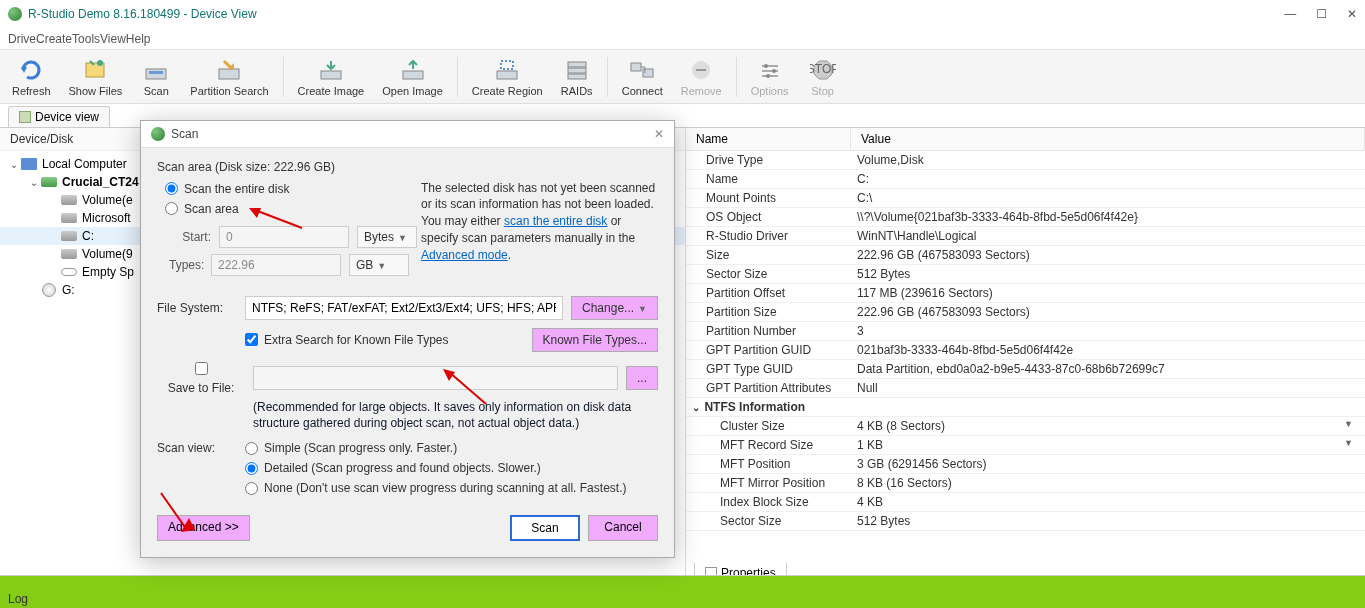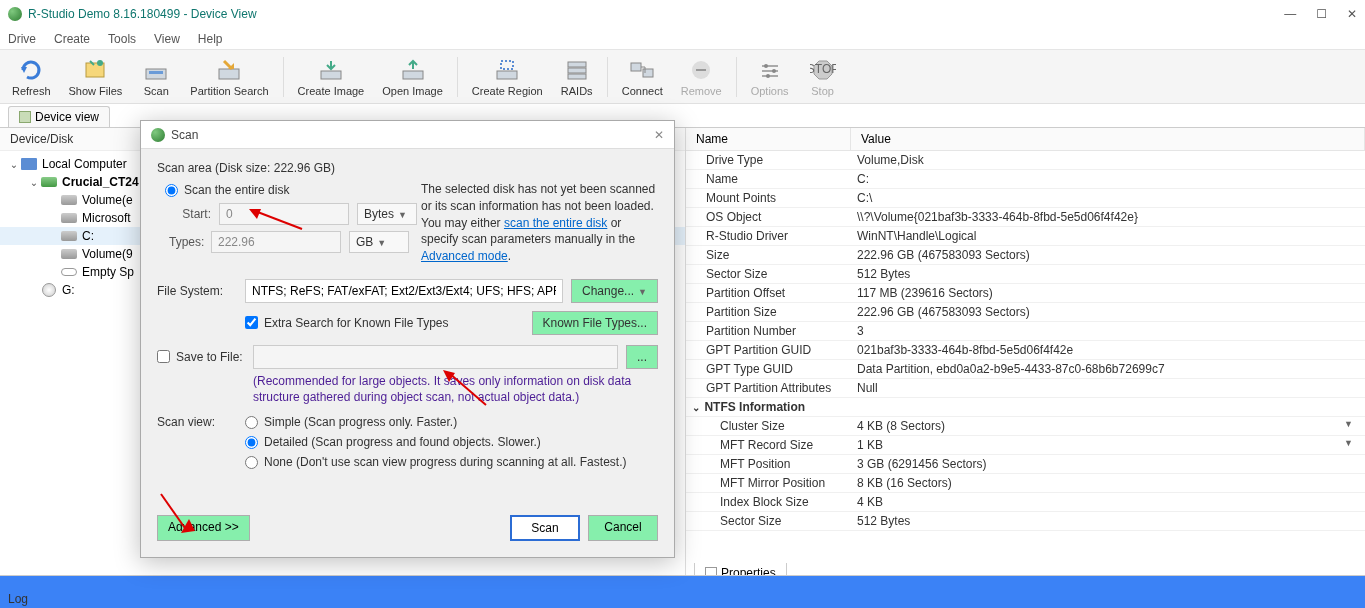--- a/index.html
+++ b/index.html
@@ -2,21 +2,21 @@
 <html><head>
 <meta charset="utf-8">
 <style>
 * { margin: 0; padding: 0; box-sizing: border-box; font-family: 'Segoe UI', Tahoma, sans-serif; font-size: 12px; }
 body { background: #fff; width: 1365px; height: 608px; overflow: hidden; position: relative; }
 .titlebar { height: 28px; display: flex; align-items: center; padding: 0 8px; justify-content: space-between; }
 .titlebar-left { display: flex; align-items: center; gap: 6px; color: #0f766e; }
 .titlebar-right { display: flex; gap: 20px; color: #555; font-size: 14px; }
 .titlebar-right span { cursor: pointer; }
 .app-icon { width: 14px; height: 14px; background: radial-gradient(circle at 30% 30%, #7fc97f, #2e7d32); border-radius: 50%; }
-.menubar { height: 22px; display: flex; align-items: center; padding: 0 8px; gap: 18px; color: #555; border-bottom: 1px solid #e5e5e5; }
+.menubar { height: 22px; display: flex; align-items: center; padding: 0 8px; color: #555; border-bottom: 1px solid #e5e5e5; }
 .menubar span { cursor: pointer; }
 .toolbar { height: 54px; background: #f5f5f5; border-bottom: 1px solid #e0e0e0; display: flex; align-items: center; padding: 2px 6px; gap: 6px; }
 .tbtn { display: flex; flex-direction: column; align-items: center; gap: 2px; padding: 2px 6px; cursor: pointer; min-width: 44px; }
 .tbtn-icon { width: 26px; height: 26px; display: flex; align-items: center; justify-content: center; }
 .tbtn-label { font-size: 11px; color: #333; white-space: nowrap; text-align: center; }
 .tbtn.disabled .tbtn-label { color: #aaa; }
 .tb-sep { width: 1px; height: 40px; background: #ddd; margin: 0 2px; }
 .tabstrip { height: 24px; border-bottom: 1px solid #ccc; padding-left: 8px; display: flex; align-items: flex-end; }
 .tab { border: 1px solid #ccc; border-bottom: none; padding: 3px 10px; background: #f8f8f8; border-radius: 3px 3px 0 0; display: flex; align-items: center; gap: 4px; font-size: 11px; }
 .content { display: flex; height: 456px; position: relative; }
@@ -42,30 +42,30 @@
 .dialog-title { height: 28px; display: flex; align-items: center; justify-content: space-between; padding: 0 10px; background: #fff; border-bottom: 1px solid #ddd; color: #444; }
 .dialog-title .left { display: flex; align-items: center; gap: 6px; }
 .dialog-body { padding: 12px 16px; flex: 1; position: relative; color: #333; }
 .field-row { display: flex; align-items: center; gap: 8px; margin-bottom: 6px; }
 .field-label { width: 80px; color: #333; }
 .field-sublabel { width: 34px; text-align: right; color: #555; }
 .text-input { border: 1px solid #ccc; background: #fff; padding: 3px 6px; height: 22px; }
 .text-input[disabled] { background: #f5f5f5; color: #888; }
 .unit-select { border: 1px solid #ccc; background: #f8f8f8; padding: 3px 6px; height: 22px; width: 60px; }
 .fs-input { flex: 1; border: 1px solid #ccc; background: #fff; padding: 3px 6px; height: 24px; }
-.btn { border: 1px solid #adadad; background: #86efac; padding: 4px 10px; cursor: pointer; min-width: 70px; text-align: center; }
+.btn { border: 1px solid #adadad; background: #f0abfc; padding: 4px 10px; cursor: pointer; min-width: 70px; text-align: center; }
 .btn.primary { border: 2px solid #2b6cd4; background: #fff; }
 .checkbox, .radio { display: inline-flex; align-items: center; gap: 6px; cursor: pointer; }
 .checkbox input, .radio input { width: 13px; height: 13px; }
 .info-text { color: #333; line-height: 1.4; }
 .link { color: #0066cc; text-decoration: underline; cursor: pointer; }
 .dialog-footer { display: flex; justify-content: space-between; padding: 8px 16px 16px; }
 .footer-left { display: flex; gap: 8px; }
 .footer-right { display: flex; gap: 8px; }
-.statusbar { position: absolute; left: 0; right: 0; bottom: 0; height: 20px; background: #3b82f6; border-top: 1px solid #ccc; padding: 16px 8px; color: #333; }
+.statusbar { position: absolute; left: 0; right: 0; bottom: 0; height: 20px; background: #84cc16; border-top: 1px solid #ccc; padding: 16px 8px; color: #333; }
 .arrow-annot { position: absolute; pointer-events: none; }
 .dropdown-arrow { color: #666; font-size: 9px; margin-left: 4px; }
 </style>
 </head>
 <body>
 
 <div class="titlebar">
   <div class="titlebar-left">
     <span class="app-icon"></span>
     <span>R-Studio Demo 8.16.180499 - Device View</span>
@@ -380,20 +380,24 @@
     <span style="color:#888;cursor:pointer;">✕</span>
   </div>
   <div class="dialog-body">
     <div style="display:flex;gap:4px;margin-bottom:14px;">
       <div style="flex:0 0 240px;">
         <div style="margin-bottom:8px;">Scan area (Disk size: 222.96 GB)</div>
         <label class="radio" style="margin-left:8px;margin-bottom:6px;display:flex;">
           <input type="radio" checked="" style=""> 
             <span>Scan the entire disk</span>
         </label>
+        <label class="radio" style="margin-left:8px;margin-bottom:10px;display:flex;">
+          <input type="radio" style=""> 
+            <span>Scan area</span>
+        </label>
         <div class="field-row" style="margin-left:20px;">
           <span class="field-sublabel">Start:</span>
           <input class="text-input" disabled="" style="width: 130px;" value="0">
           <div class="unit-select"><span>Bytes</span><span class="dropdown-arrow">▼</span></div>
         </div>
         <div class="field-row" style="margin-left:12px;">
           <span class="field-sublabel">Types:</span>
           <input class="text-input" disabled="" style="width: 130px;" value="222.96">
           <div class="unit-select"><span>GB</span><span class="dropdown-arrow">▼</span></div>
         </div>
@@ -410,28 +414,28 @@
     </div>
     <div class="field-row" style="margin-bottom:10px;">
       <span class="field-label"></span>
       <label class="checkbox" style="flex:1;">
           <input type="checkbox" checked="" style=""> 
           <span>Extra Search for Known File Types</span>
         </label>
       <div class="btn" style="min-width:100px;">Known File Types...</div>
     </div>
     <div class="field-row" style="margin-bottom:4px;">
-      <label class="checkbox" style="width:88px;">
+      <label class="checkbox" style="width:88px;flex-direction:column;">
           <input type="checkbox" style=""> 
           <span>Save to File:</span>
         </label>
       <input class="fs-input" disabled="" style="background: rgb(245, 245, 245);">
       <div class="btn" style="min-width:26px;">...</div>
     </div>
-    <div style="margin-left:96px;margin-bottom:10px;color:#4c1d95;line-height:1.35;">(Recommended for large objects. It saves only information on disk data structure gathered during object scan, not actual object data.)</div>
+    <div style="margin-left:96px;margin-bottom:10px;color:#0f172a;line-height:1.35;">(Recommended for large objects. It saves only information on disk data structure gathered during object scan, not actual object data.)</div>
 
     <div style="display:flex;gap:8px;">
       <span class="field-label">Scan view:</span>
       <div>
         <label class="radio" style="display:flex;margin-bottom:6px;">
             <input type="radio" style=""> 
             <span>Simple (Scan progress only. Faster.)</span>
           </label>
         <label class="radio" style="display:flex;margin-bottom:6px;">
             <input type="radio" checked="" style=""> 

